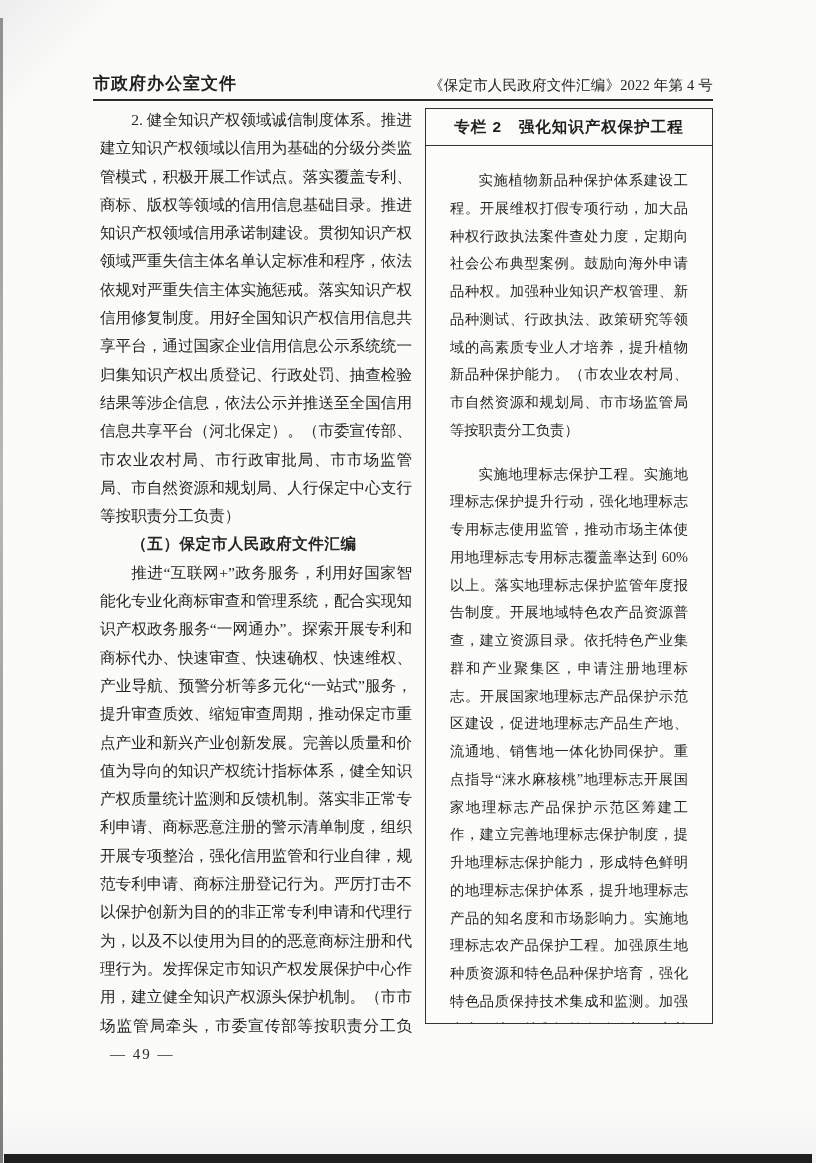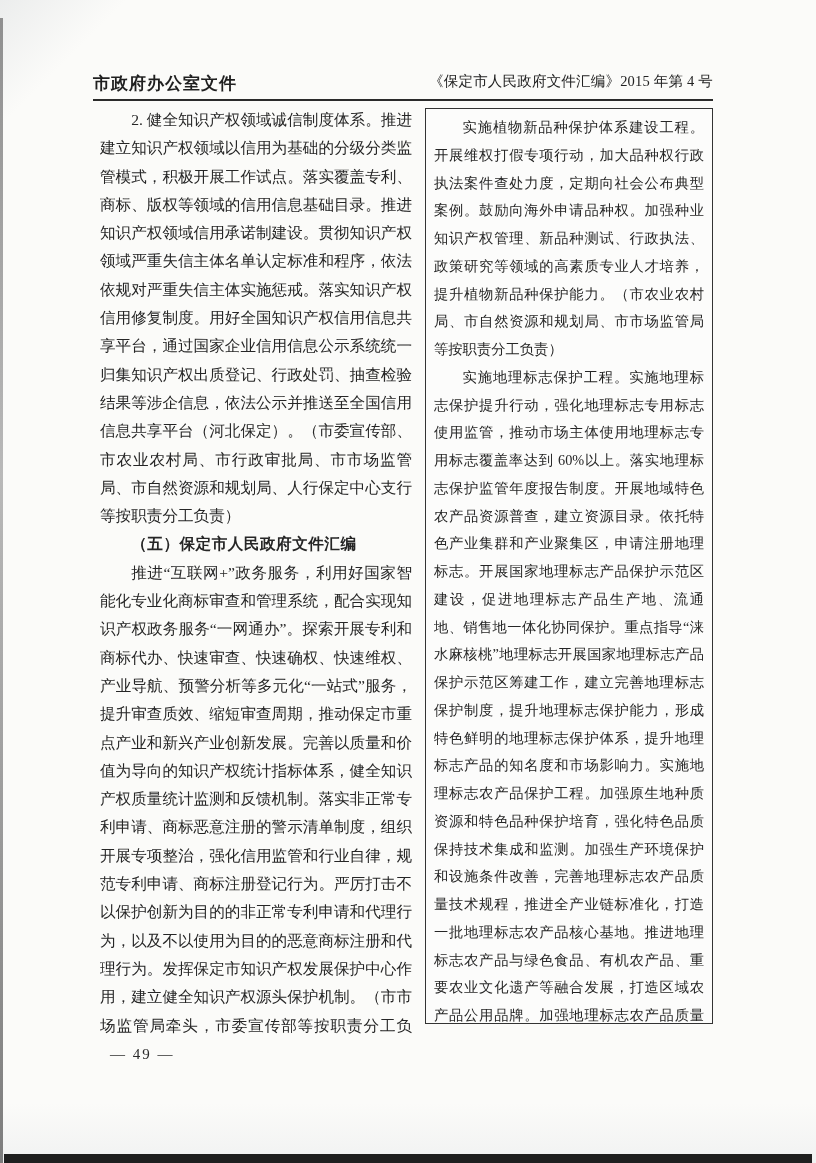--- a/index.html
+++ b/index.html
@@ -18,21 +18,21 @@
   .edge-left{
     position:absolute;left:0;top:18px;width:3px;height:1145px;
     background:linear-gradient(180deg,#8f8f8f 0%,#b9b9b9 40%,#7d7d7d 100%);
   }
   .edge-bottom{
     position:absolute;left:4px;bottom:0;width:808px;height:9px;
     background:#1f1f1f;
   }
   .header{
     position:absolute;left:93px;top:72px;width:620px;
-    display:flex;justify-content:space-between;gap:36px;
+    display:flex;justify-content:space-between;align-items:flex-end;gap:36px;
   }
   .header-left{
     font-family:"Liberation Sans","DejaVu Sans",sans-serif;
     font-weight:bold;font-size:17px;letter-spacing:1px;color:#1f1f1f;
   }
   .header-right{
     font-size:14.5px;color:#222;letter-spacing:0.2px;
   }
   .header-rule{
     position:absolute;left:93px;top:99px;width:620px;height:2.4px;
@@ -57,46 +57,47 @@
     height:36px;line-height:36px;text-align:center;
     font-weight:bold;font-size:15.5px;letter-spacing:1px;color:#1f1f1f;
     border-bottom:1.6px solid #333;
     font-family:"Liberation Sans","DejaVu Sans",sans-serif;
   }
   .box-body{
     padding:5px 8px 0 8px;
     font-size:14.3px;line-height:27.75px;
     text-align:justify;text-justify:inter-ideograph;
   }
-  .box-body p{margin:0;text-indent:2em;}
+  .box-body p{margin:16px;text-indent:2em;}
   .page-number{
     position:absolute;left:110px;top:1046px;
     font-size:15px;letter-spacing:2px;color:#2a2a2a;
   }
 </style>
 </head>
 <body>
 
 <div class="page">
 
   <div class="edge-left"></div>
 
   <div class="header">
     <div class="header-left">市政府办公室文件</div>
-    <div class="header-right">《保定市人民政府文件汇编》2015 年第 4 号</div>
+    <div class="header-right">《保定市人民政府文件汇编》2022 年第 4 号</div>
   </div>
   <div class="header-rule"></div>
 
   <div class="left-col">
     <p>2. 健全知识产权领域诚信制度体系。推进建立知识产权领域以信用为基础的分级分类监管模式，积极开展工作试点。落实覆盖专利、商标、版权等领域的信用信息基础目录。推进知识产权领域信用承诺制建设。贯彻知识产权领域严重失信主体名单认定标准和程序，依法依规对严重失信主体实施惩戒。落实知识产权信用修复制度。用好全国知识产权信用信息共享平台，通过国家企业信用信息公示系统统一归集知识产权出质登记、行政处罚、抽查检验结果等涉企信息，依法公示并推送至全国信用信息共享平台（河北保定）。（市委宣传部、市农业农村局、市行政审批局、市市场监管局、市自然资源和规划局、人行保定中心支行等按职责分工负责）</p>
     <p class="section-heading">（五）保定市人民政府文件汇编</p>
     <p>推进“互联网+”政务服务，利用好国家智能化专业化商标审查和管理系统，配合实现知识产权政务服务“一网通办”。探索开展专利和商标代办、快速审查、快速确权、快速维权、产业导航、预警分析等多元化“一站式”服务，提升审查质效、缩短审查周期，推动保定市重点产业和新兴产业创新发展。完善以质量和价值为导向的知识产权统计指标体系，健全知识产权质量统计监测和反馈机制。落实非正常专利申请、商标恶意注册的警示清单制度，组织开展专项整治，强化信用监管和行业自律，规范专利申请、商标注册登记行为。严厉打击不以保护创新为目的的非正常专利申请和代理行为，以及不以使用为目的的恶意商标注册和代理行为。发挥保定市知识产权发展保护中心作用，建立健全知识产权源头保护机制。（市市场监管局牵头，市委宣传部等按职责分工负责）</p>
   </div>
 
   <div class="column-box">
+    <div class="box-title">专栏 2　强化知识产权保护工程</div>
     <div class="box-body">
       <p>实施植物新品种保护体系建设工程。开展维权打假专项行动，加大品种权行政执法案件查处力度，定期向社会公布典型案例。鼓励向海外申请品种权。加强种业知识产权管理、新品种测试、行政执法、政策研究等领域的高素质专业人才培养，提升植物新品种保护能力。（市农业农村局、市自然资源和规划局、市市场监管局等按职责分工负责）</p>
       <p>实施地理标志保护工程。实施地理标志保护提升行动，强化地理标志专用标志使用监管，推动市场主体使用地理标志专用标志覆盖率达到 60%以上。落实地理标志保护监管年度报告制度。开展地域特色农产品资源普查，建立资源目录。依托特色产业集群和产业聚集区，申请注册地理标志。开展国家地理标志产品保护示范区建设，促进地理标志产品生产地、流通地、销售地一体化协同保护。重点指导“涞水麻核桃”地理标志开展国家地理标志产品保护示范区筹建工作，建立完善地理标志保护制度，提升地理标志保护能力，形成特色鲜明的地理标志保护体系，提升地理标志产品的知名度和市场影响力。实施地理标志农产品保护工程。加强原生地种质资源和特色品种保护培育，强化特色品质保持技术集成和监测。加强生产环境保护和设施条件改善，完善地理标志农产品质量技术规程，推进全产业链标准化，打造一批地理标志农产品核心基地。推进地理标志农产品与绿色食品、有机农产品、重要农业文化遗产等融合发展，打造区域农产品公用品牌。加强地理标志农产品质量安全监管，全</p>
     </div>
   </div>
 
   <div class="page-number">— 49 —</div>
 
   <div class="edge-bottom"></div>
 

